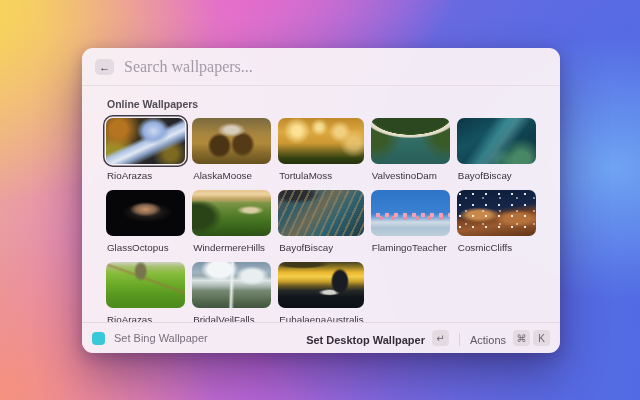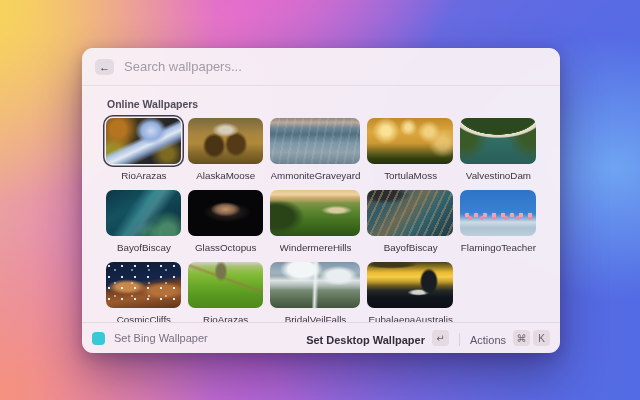--- a/index.html
+++ b/index.html
@@ -25,29 +25,29 @@
     display:flex; flex-direction:column;
   }
 
   
   .header { display:flex; align-items:center; gap:10px; padding:0 13px; height:38px;
             border-bottom:1px solid #e6dde4; flex:0 0 auto; }
   .back-btn { width:19px; height:16px; border-radius:5px; background:#e4dbe2;
               display:flex; align-items:center; justify-content:center;
               font-size:11px; color:#2e2a33; cursor:pointer; }
   .search-input { border:none; outline:none; background:transparent; flex:1;
-                  font-size:13px; color:#a16207;
-                  font-family:Liberation Sans, sans-serif; }
+                  font-size:16px; color:#a16207;
+                  font-family:Liberation Serif, serif; }
   .search-input::placeholder { color:#a29aa6; }
 
   
   .content { flex:1; padding:10px 24px 0; overflow:hidden; }
   .section-title { font-size:10.5px; font-weight:bold; color:#514b57; margin:2px 0 8px 1px; }
   .grid { display:grid; grid-template-columns:repeat(5,1fr); column-gap:7px; row-gap:9px; }
-  .cell { display:flex; flex-direction:column; cursor:pointer;align-items:center; }
+  .cell { display:flex; flex-direction:column; cursor:pointer; }
   .thumb { width:100%; height:46px; border-radius:7px; background-color:#888;
            background-size:cover; }
   .thumb.selected { box-shadow:0 0 0 1.5px #f7efF6, 0 0 0 3px #3f3a44; }
   .cell-label { font-size:9.8px; color:#3a3440; margin:6px 0 0 1px; white-space:nowrap;
                 overflow:hidden; text-overflow:ellipsis; }
 
   
   .footer { flex:0 0 auto; height:31px; border-top:1px solid #e2d8e0;
             display:flex; align-items:center; padding:4px 10px; }
   .app-icon { width:13px; height:13px; border-radius:4px; background:#38c8d8; flex:0 0 auto; }
@@ -152,24 +152,20 @@
     <div class="grid" id="wallpaper-grid">
         <div class="cell">
           <div class="thumb t-rioarazas selected"></div>
           <div class="cell-label">RioArazas</div>
         </div>
         <div class="cell">
           <div class="thumb t-alaskamoose"></div>
           <div class="cell-label">AlaskaMoose</div>
         </div>
         <div class="cell">
-          <div class="thumb t-ammonitegraveyard"></div>
-          <div class="cell-label">AmmoniteGraveyard</div>
-        </div>
-        <div class="cell">
           <div class="thumb t-tortulamoss"></div>
           <div class="cell-label">TortulaMoss</div>
         </div>
         <div class="cell">
           <div class="thumb t-valvestinodam"></div>
           <div class="cell-label">ValvestinoDam</div>
         </div>
         <div class="cell">
           <div class="thumb t-chukchisea"></div>
           <div class="cell-label">BayofBiscay</div>

